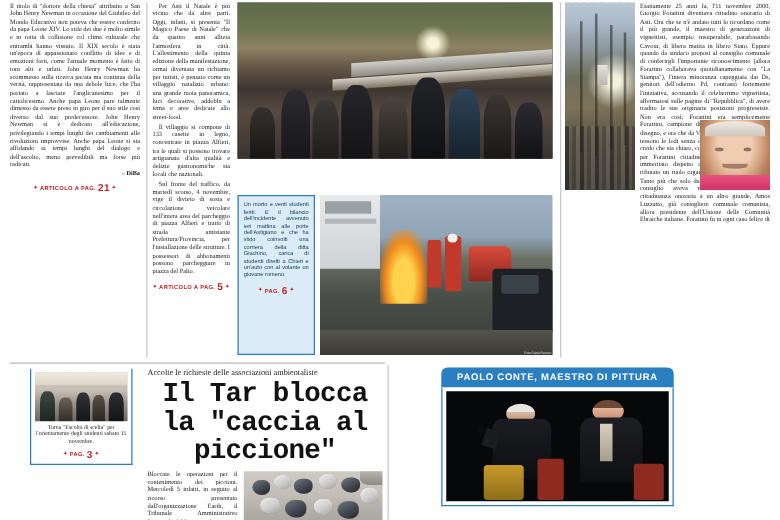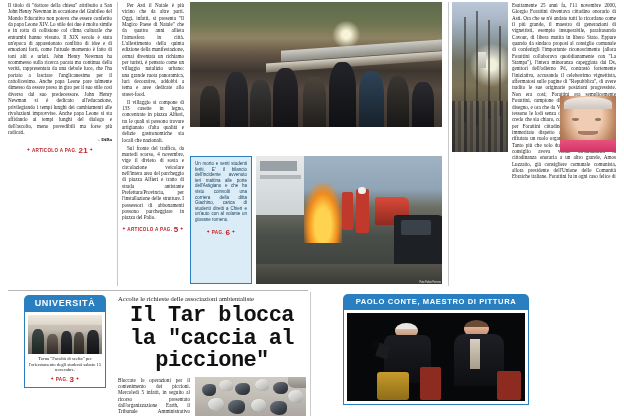--- a/index.html
+++ b/index.html
@@ -316,21 +316,20 @@
     <div class="hairline"></div>
     <div class="shirt"></div>
     <div style="position:absolute;left:22%;top:40%;width:12%;height:5%;background:rgba(60,45,35,.55);border-radius:50%;"></div>
     <div style="position:absolute;left:62%;top:40%;width:12%;height:5%;background:rgba(60,45,35,.55);border-radius:50%;"></div>
     <div style="position:absolute;left:32%;top:62%;width:36%;height:7%;background:rgba(110,60,50,.55);border-radius:0 0 50% 50%;"></div>
   </div>
 
   <div class="rule-h" style="left:8px;top:290px;width:300px;"></div>
 
   <div style="position:absolute;left:24px;top:295px;width:82px;">
-    <div class="flag rounded">UNIVERSITÀ</div>
     <div class="boxed" style="border-top:none;padding:3px 3px 3px 3px;">
       <div class="photo ph-class" style="width:100%;height:39px;">
         <div class="person" style="left:6%;width:16%;height:62%;background:linear-gradient(180deg,#3c4a44,#1d2521);"></div>
         <div class="person" style="left:26%;width:14%;height:50%;background:linear-gradient(180deg,#6d6258,#322c27);"></div>
         <div class="person" style="left:44%;width:15%;height:58%;background:linear-gradient(180deg,#2f3238,#14161a);"></div>
         <div class="person" style="left:62%;width:14%;height:54%;background:linear-gradient(180deg,#59514a,#2a2521);"></div>
         <div class="person" style="left:80%;width:16%;height:60%;background:linear-gradient(180deg,#2b2e33,#121315);"></div>
         <div style="position:absolute;left:0;top:0;right:0;height:26%;background:linear-gradient(180deg,#efe9df,#ddd5c9);"></div>
       </div>
       <div class="caption" style="margin-top:2.5px;">Torna "Facoltà di scelta" per l'orientamento degli studenti sabato 15 novembre.</div>
@@ -362,21 +361,21 @@
         <div class="bird light" style="left:50%;top:48%;width:14%;height:29%;"></div>
         <div class="bird" style="left:68%;top:54%;width:15%;height:30%;"></div>
         <div class="bird light" style="left:84%;top:30%;width:13%;height:27%;"></div>
         <div style="position:absolute;right:0;top:0;width:16%;height:26%;background:linear-gradient(180deg,#b9b4ac,#8e8a84);border-radius:0 0 0 40%;"></div>
       </div>
     </div>
   </div>
 
   <div class="rule-v" style="left:310px;top:292px;height:124px;"></div>
 
-  <div style="position:absolute;left:306px;top:294px;width:186px;padding-left:37px;">
+  <div style="position:absolute;left:316px;top:294px;width:186px;padding-left:37px;">
     <div class="flag rounded" style="font-size:7.6px;">PAOLO CONTE, MAESTRO DI PITTURA</div>
     <div class="boxed" style="border-top:none;padding:3px;">
       <div class="photo ph-stage" style="width:100%;height:88px;">
         <div class="head" style="left:27%;top:12%;width:13%;height:17%;background:linear-gradient(180deg,#e9e6e1 0 42%,#d9b9a1 42%,#b98f72);"></div>
         <div style="position:absolute;left:21%;top:26%;width:26%;height:54%;background:linear-gradient(180deg,#1b1d22,#0d0e11);border-radius:8px 8px 0 0;"></div>
         <div style="position:absolute;left:17%;top:68%;width:18%;height:32%;background:linear-gradient(180deg,#c79a2a,#8e6d18);border-radius:3px;"></div>
         <div style="position:absolute;left:17%;top:36%;width:7%;height:16%;background:#1a1c20;transform:rotate(18deg);"></div>
         <div style="position:absolute;left:14%;top:32%;width:4%;height:8%;background:#0b0b0d;border-radius:2px;"></div>
         <div class="chair" style="left:41%;top:62%;width:12%;height:38%;"></div>
         <div class="head" style="left:66%;top:8%;width:14%;height:20%;background:linear-gradient(180deg,#6b4b35 0 40%,#e2b497 40%,#c1866a);"></div>

